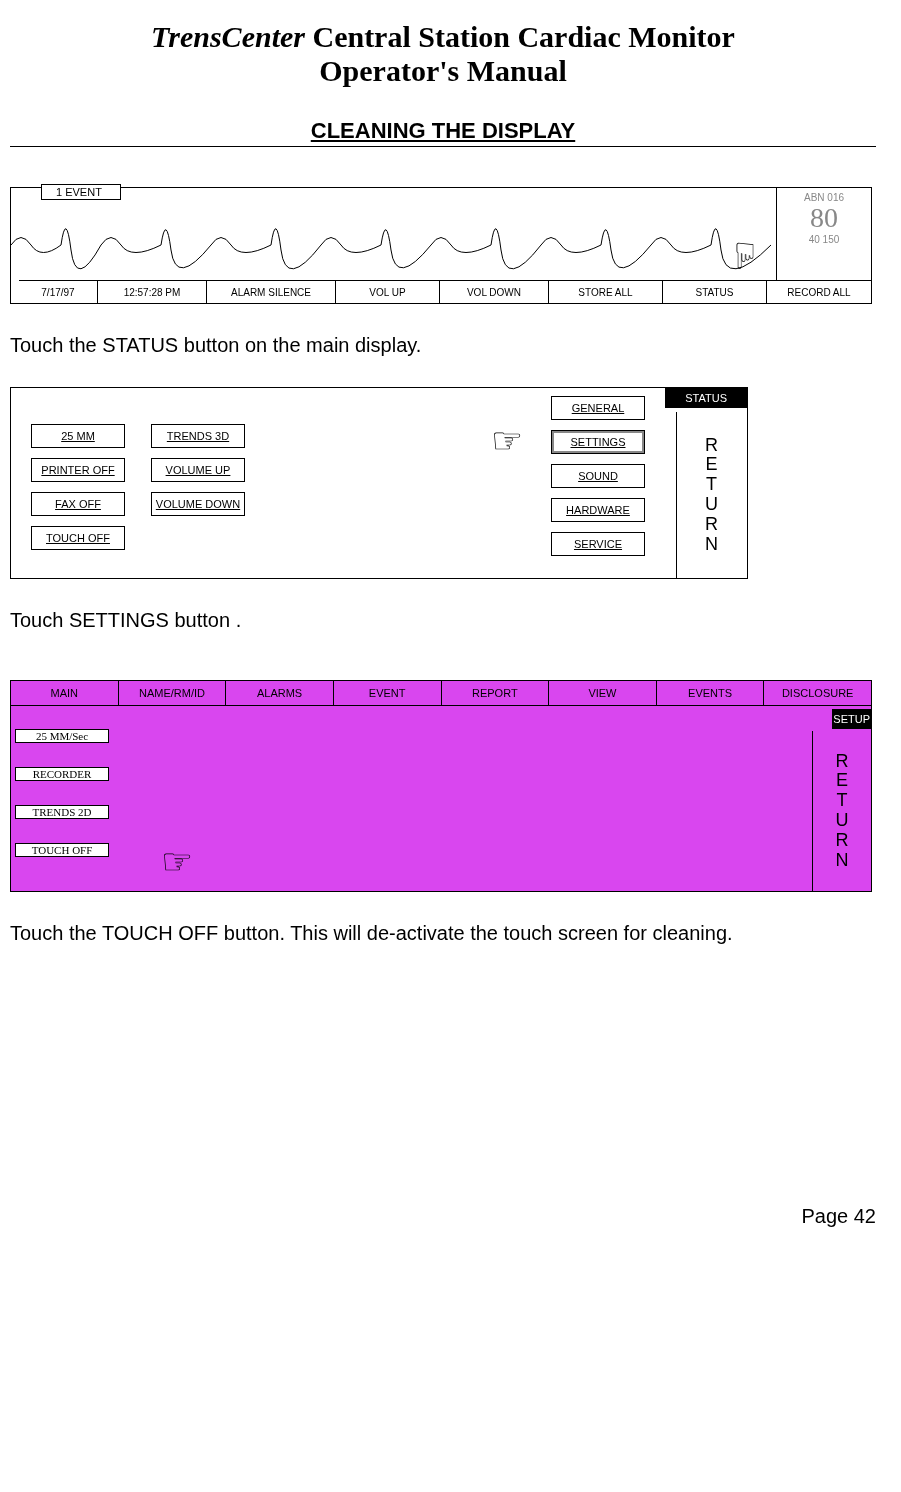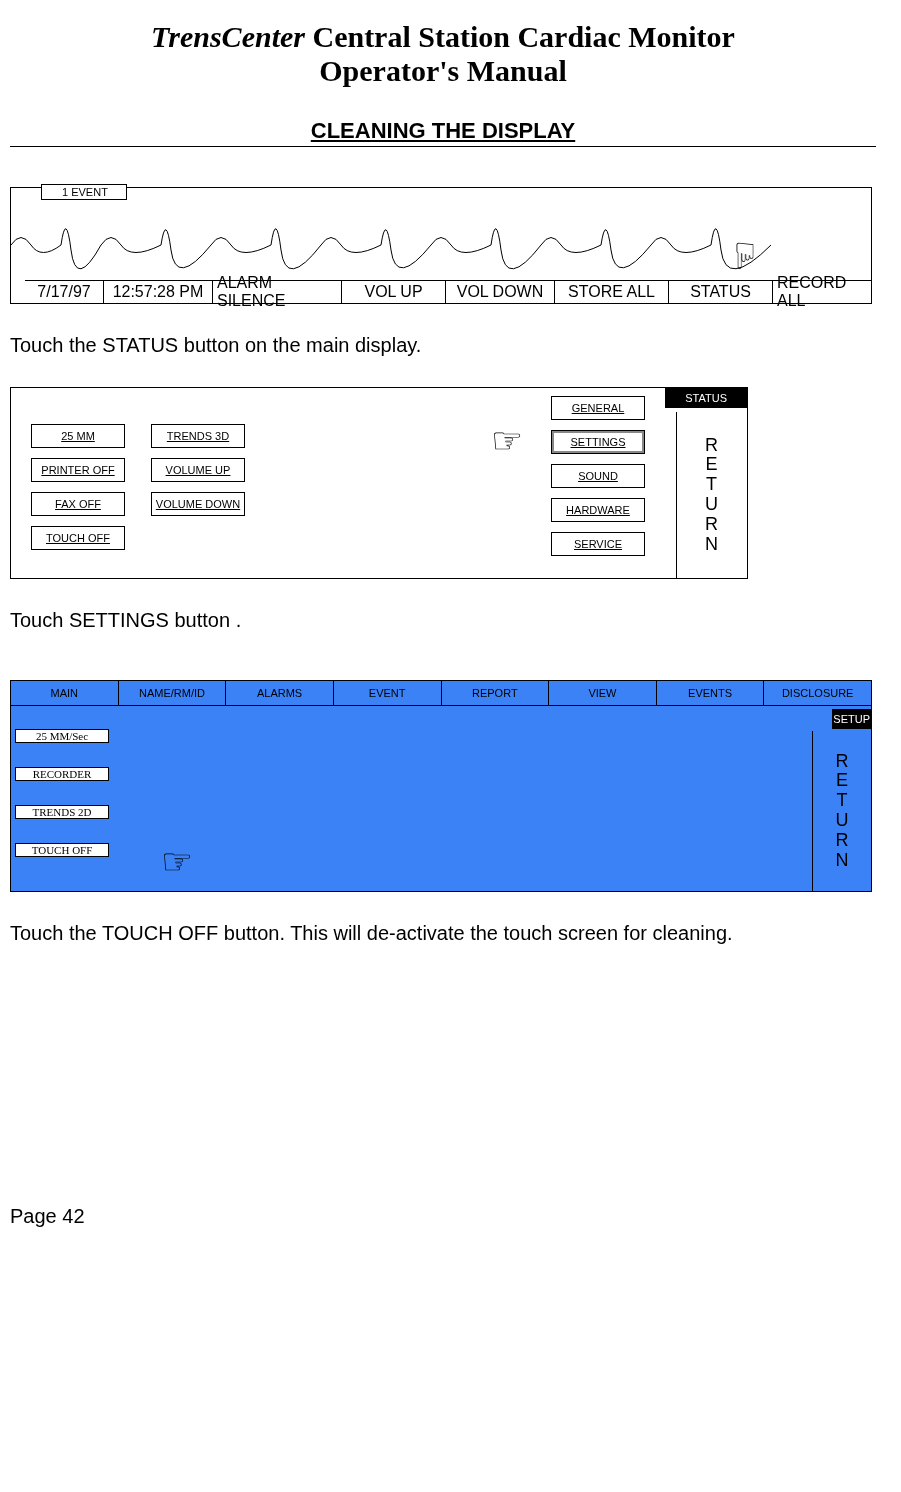--- a/index.html
+++ b/index.html
@@ -25,52 +25,52 @@
     text-decoration: underline;
     border-bottom: 1px solid #000;
     padding-bottom: 2px;
     margin-bottom: 40px;
   }
   .body-text {
     font-size: 20px;
     margin: 30px 0 30px 0;
   }
   .page-num {
-    text-align: left;
+    text-align: right;
     font-size: 20px;
     margin-top: 260px;
   }
 
   
   .fig1 {
     border: 1px solid #000;
     width: 860px;
     height: 115px;
     position: relative;
     background: #fff;
     font-family: Arial, sans-serif;
   }
   .fig1 .event-box {
     position: absolute;
     top: -4px; left: 30px;
     border: 1px solid #000;
     background: #fff;
     font-size: 11px;
-    padding: 1px 18px 1px 20px;
+    padding: 1px 18px 1px 14px;
   }
   .fig1 .ecg {
     position: absolute;
     top: 12px; left: 0; right: 100px; bottom: 22px;
   }
   .fig1 .bottom-bar {
     position: absolute;
-    left: 14px; right: 0; bottom: 0; height: 22px;
+    left: 8px; right: 0; bottom: 0; height: 22px;
     border-top: 1px solid #000;
     display: flex;
-    font-size: 16px;
+    font-size: 10px;
   }
   .fig1 .bottom-bar > div {
     border-right: 1px solid #000;
     display: flex;
     align-items: center;
     justify-content: center;
     padding: 0 4px;
   }
   .fig1 .bottom-bar > div:last-child { border-right: none; }
   .fig1 .side-box {
@@ -143,21 +143,21 @@
   .fig2 .settings-highlight {
     box-shadow: inset 0 0 0 2px #888;
   }
 
   
   .fig3 {
     border: 1px solid #000;
     width: 860px;
     height: 210px;
     position: relative;
-    background: #3b82f6;
+    background: #d946ef;
     font-family: Arial, sans-serif;
   }
   .fig3 .top-bar {
     position: absolute;
     top: 0; left: 0; right: 0; height: 24px;
     border-bottom: 1px solid #000;
     display: flex;
     font-size: 11px;
   }
   .fig3 .top-bar > div {
@@ -218,20 +218,25 @@
 
 <div class="section-title">CLEANING THE DISPLAY</div>
 
 
 <div class="fig1">
   <div class="event-box">1 EVENT</div>
   <svg class="ecg" viewBox="0 0 760 80" preserveAspectRatio="none">
     <path d="M0,45 Q10,30 20,45 T50,45 Q55,10 60,50 T90,45 Q100,30 110,45 T150,45 Q155,12 160,50 T200,45 Q210,30 220,45 T260,45 Q265,10 270,50 T310,45 Q320,30 330,45 T370,45 Q375,12 380,50 T420,45 Q430,30 440,45 T480,45 Q485,10 490,50 T530,45 Q540,30 550,45 T590,45 Q595,12 600,50 T640,45 Q650,30 660,45 T700,45 Q705,10 710,50 T760,45" stroke="#000" fill="none" stroke-width="1"></path>
   </svg>
   <div class="hand">☞</div>
+  <div class="side-box">
+    <div>ABN 016</div>
+    <div class="big">80</div>
+    <div>40 150</div>
+  </div>
   <div class="bottom-bar">
     <div style="width:70px">7/17/97</div>
     <div style="width:100px">12:57:28 PM</div>
     <div style="width:120px">ALARM SILENCE</div>
     <div style="width:95px">VOL UP</div>
     <div style="width:100px">VOL DOWN</div>
     <div style="width:105px">STORE ALL</div>
     <div style="width:95px">STATUS</div>
     <div style="flex:1">RECORD ALL</div>
   </div>

